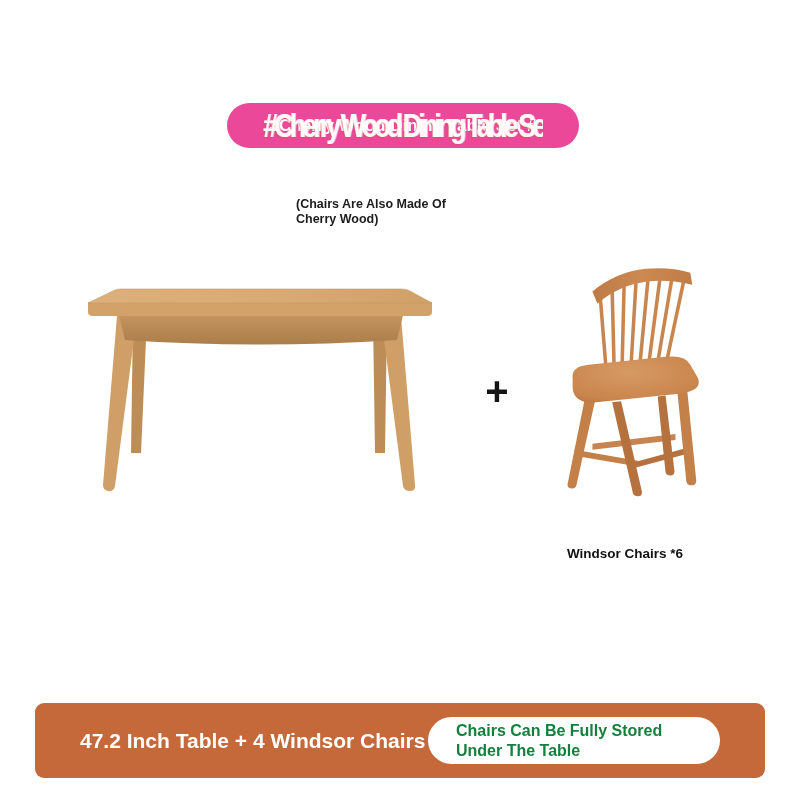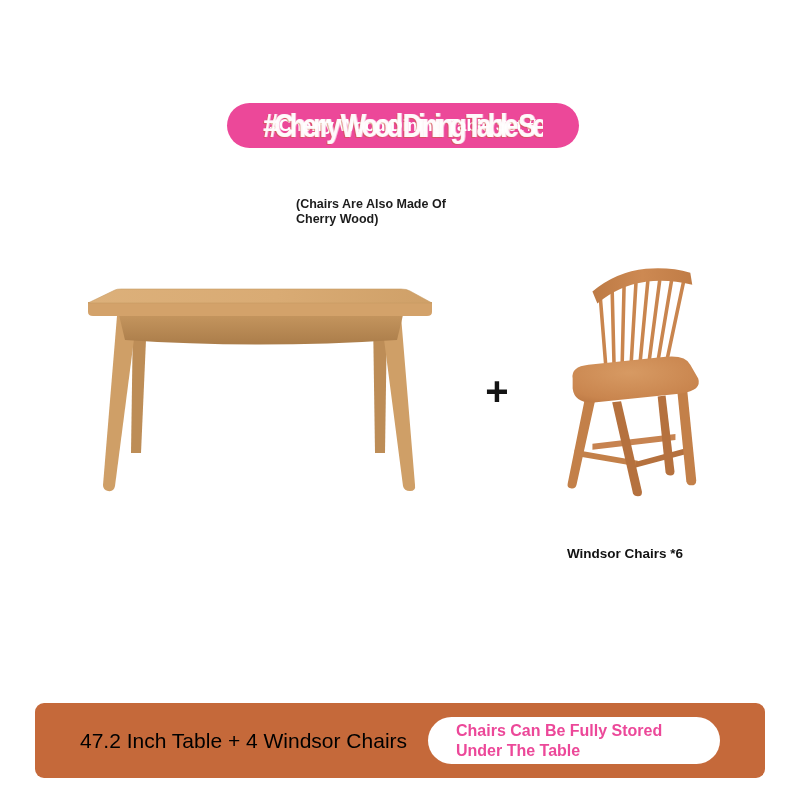--- a/index.html
+++ b/index.html
@@ -118,40 +118,40 @@
     background: #c5693a;
     border-radius: 9px;
   }
   .bottom-left-label {
     position: absolute;
     left: 45px;
     top: 0;
     height: 75px;
     display: flex;
     align-items: center;
-    color: #000000;
+    color: #ffffff;
     font-size: 21px;
-    font-weight: 400;
+    font-weight: 700;
     white-space: nowrap;
   }
   .bottom-pill {
     position: absolute;
     left: 393px;
     top: 14px;
     width: 292px;
     height: 47px;
     background: #ffffff;
     border-radius: 24px;
     display: flex;
     align-items: center;
   }
   .bottom-pill-label {
     padding-left: 28px;
     padding-right: 42px;
-    color: #ec4899;
+    color: #15803d;
     font-size: 16px;
     font-weight: 700;
     line-height: 1.22;
   }
 </style>
 </head>
 <body>
 
 <div class="canvas">
 

